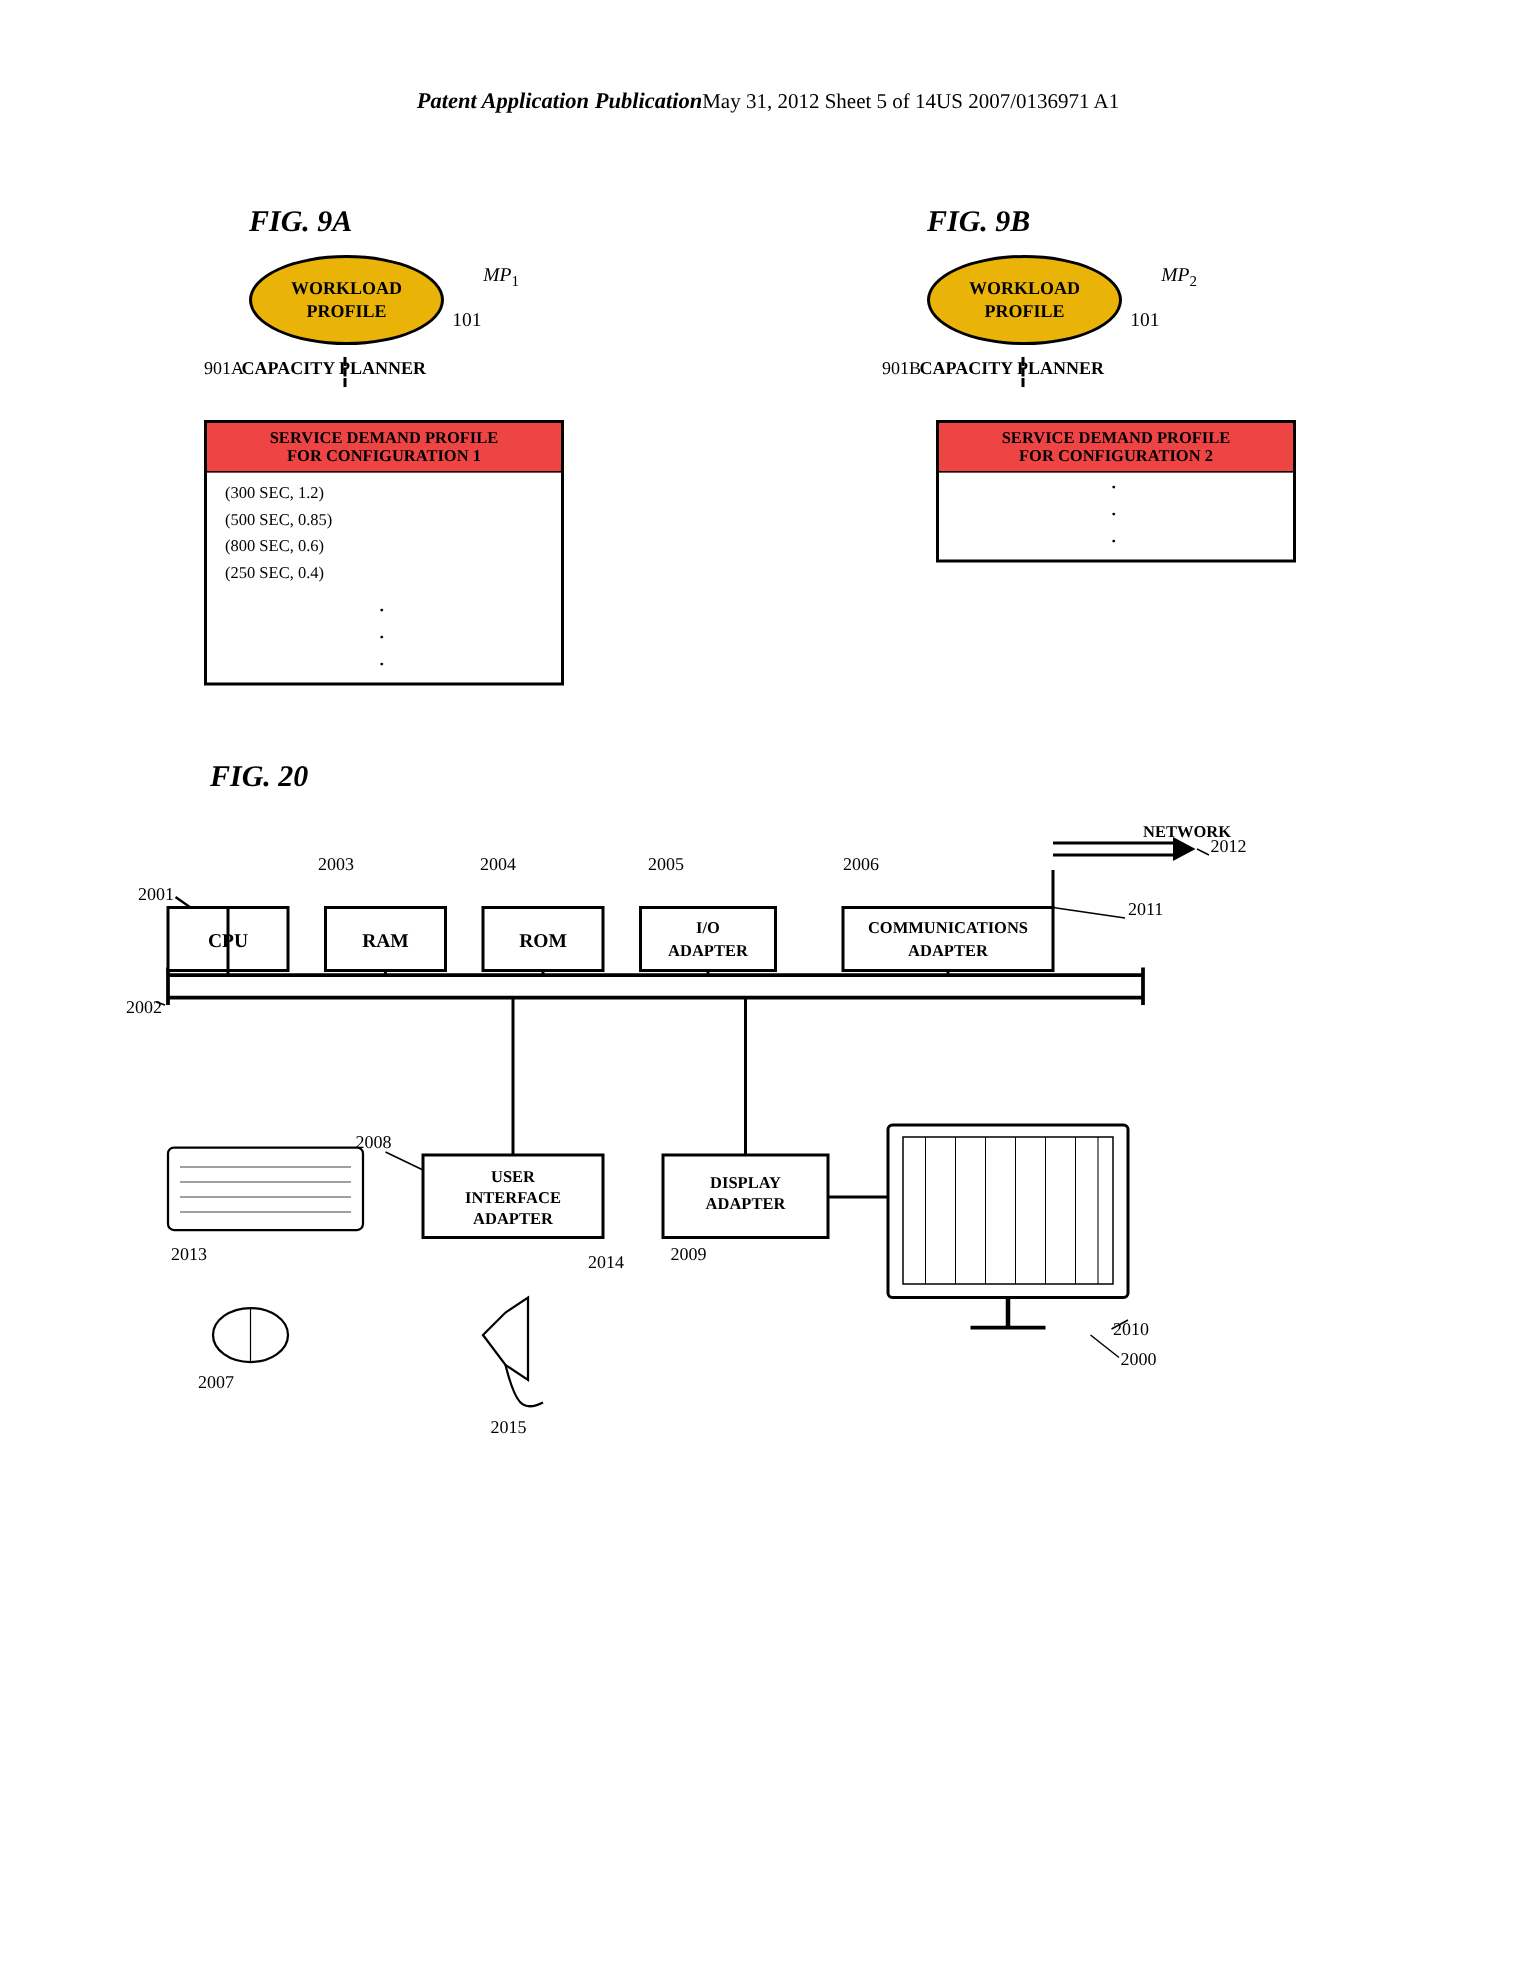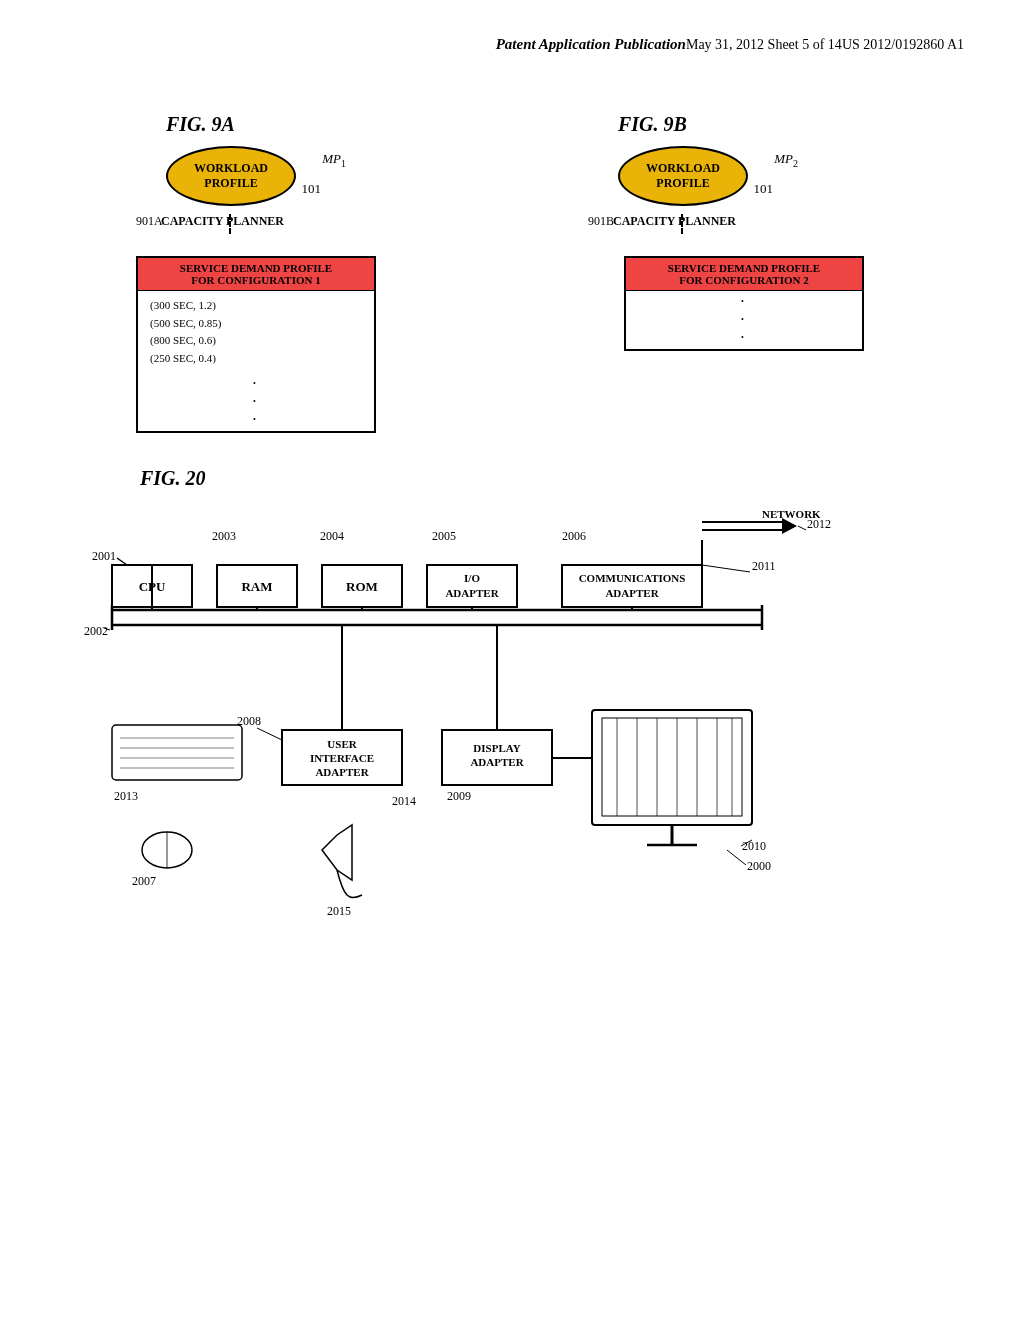--- a/index.html
+++ b/index.html
@@ -8,23 +8,23 @@
       height: 1320px;
       background: #fff;
       font-family: 'Times New Roman', Times, serif;
       position: relative;
       overflow: hidden;
     }
 
     
     .header {
       display: flex;
-      justify-content: flex-end;
+      justify-content: center;
       align-items: baseline;
-      padding: 36px 60px 0 60px;
+      padding: 60px 60px 0 60px;
       font-size: 15px;
     }
 
     
     .content {
       padding: 20px 60px;
       position: relative;
     }
 
     
@@ -137,39 +137,39 @@
 
     .capacity-dots {
       text-align: center;
       font-size: 16px;
       padding: 2px;
       letter-spacing: 3px;
     }
 
     
     .fig20-section {
-      margin-top: 34px;
+      margin-top: 50px;
       position: relative;
     }
 
     .fig20-label {
       font-style: italic;
       font-size: 20px;
       font-weight: bold;
       margin-left: 80px;
       margin-bottom: 20px;
     }
   </style>
 </head>
 <body>
 
 <div class="header">
   <span style="font-weight:bold; font-style:italic; font-size:15px;">Patent Application Publication</span>
   <span style="font-size:14px;">May 31, 2012  Sheet 5 of 14</span>
-  <span style="font-size:14px;">US 2012/0192860 A1</span>
+  <span style="font-size:14px;">US 2007/0136971 A1</span>
 </div>
 
 <div class="content">
 
   <div class="figs-top">
 
     <div class="fig-container">
       <div class="fig-label">FIG. 9A</div>
 
       <div class="oval-wrapper">

